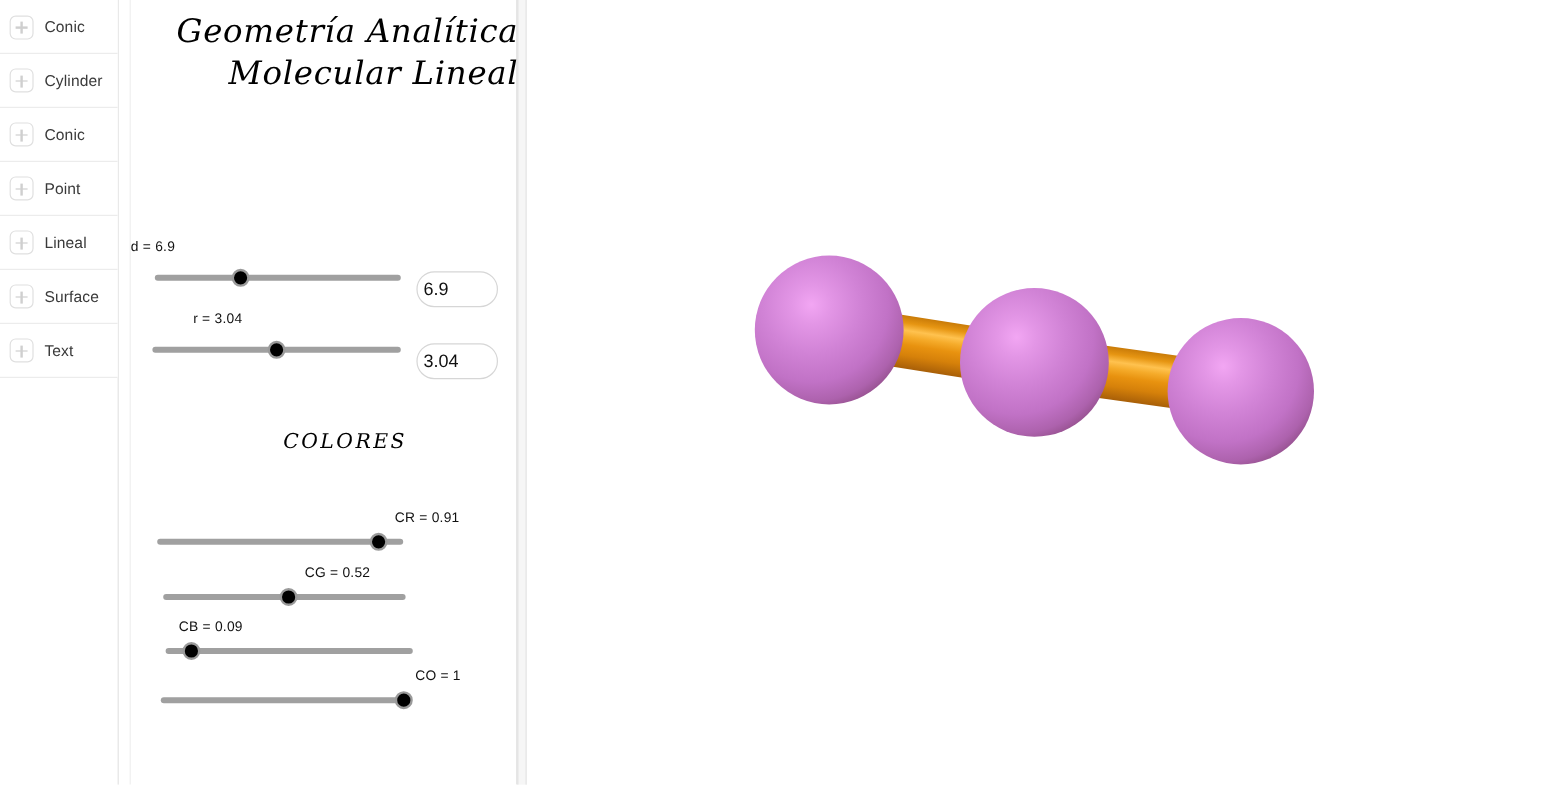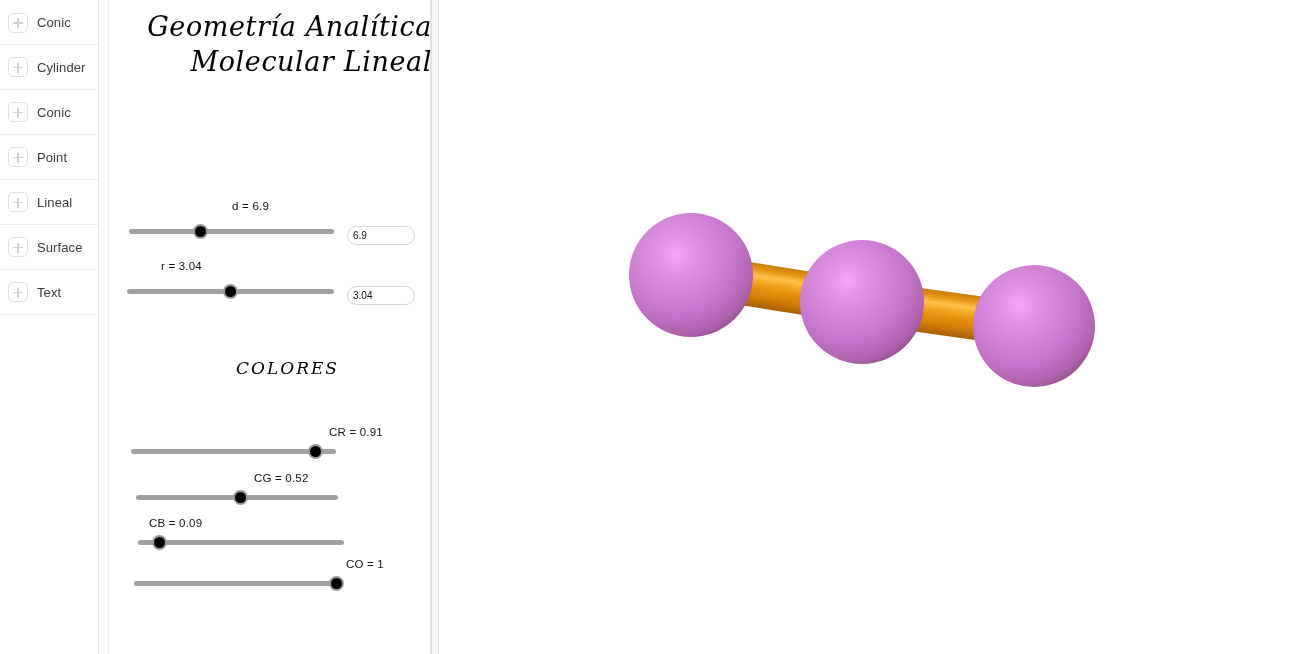--- a/index.html
+++ b/index.html
@@ -143,26 +143,26 @@
     width: 15px; height: 15px;
     border-radius: 50%;
     background: #000000;
     border: 2.5px solid #9a9a9a;
     cursor: pointer;
   }
 
   
   .num-input {
     position: absolute;
-    width: 68px; height: 19px;
+    width: 68px; height: 30px;
     border: 1px solid #d6d6d6;
     border-radius: 15px;
     background: #ffffff;
     font-family: "Liberation Sans", sans-serif;
-    font-size: 10px;
+    font-size: 15px;
     color: #111111;
     padding: 0 5px;
     outline: none;
   }
 
   
   #graphics-view {
     position: absolute;
     left: 439px; top: 0;
     width: 853px; height: 654px;
@@ -217,21 +217,21 @@
 
   <div id="algebra-panel">
     <div id="algebra-inner">
 
       <div class="applet-title">
         <div>Geometría Analítica</div>
         <div>Molecular Lineal</div>
       </div>
 
       <div class="slider-block" style="left:0; top:200px; width:323px; height:45px;">
-        <div class="slider-label" style="left:0; top:0; width:160px; text-align:right;">d = 6.9</div>
+        <div class="slider-label" style="left:0; top:0; width:160px; text-align:left;">d = 6.9</div>
         <div class="slider-track" style="left:20px; top:29px; width:205px;"></div>
         <div class="slider-thumb" style="left:84px; top:24px;"></div>
       </div>
 
       <div class="slider-block" style="left:0; top:260px; width:323px; height:45px;">
         <div class="slider-label" style="left:52px; top:0; width:160px; text-align:left;">r = 3.04</div>
         <div class="slider-track" style="left:18px; top:29px; width:207px;"></div>
         <div class="slider-thumb" style="left:114px; top:24px;"></div>
       </div>
 

